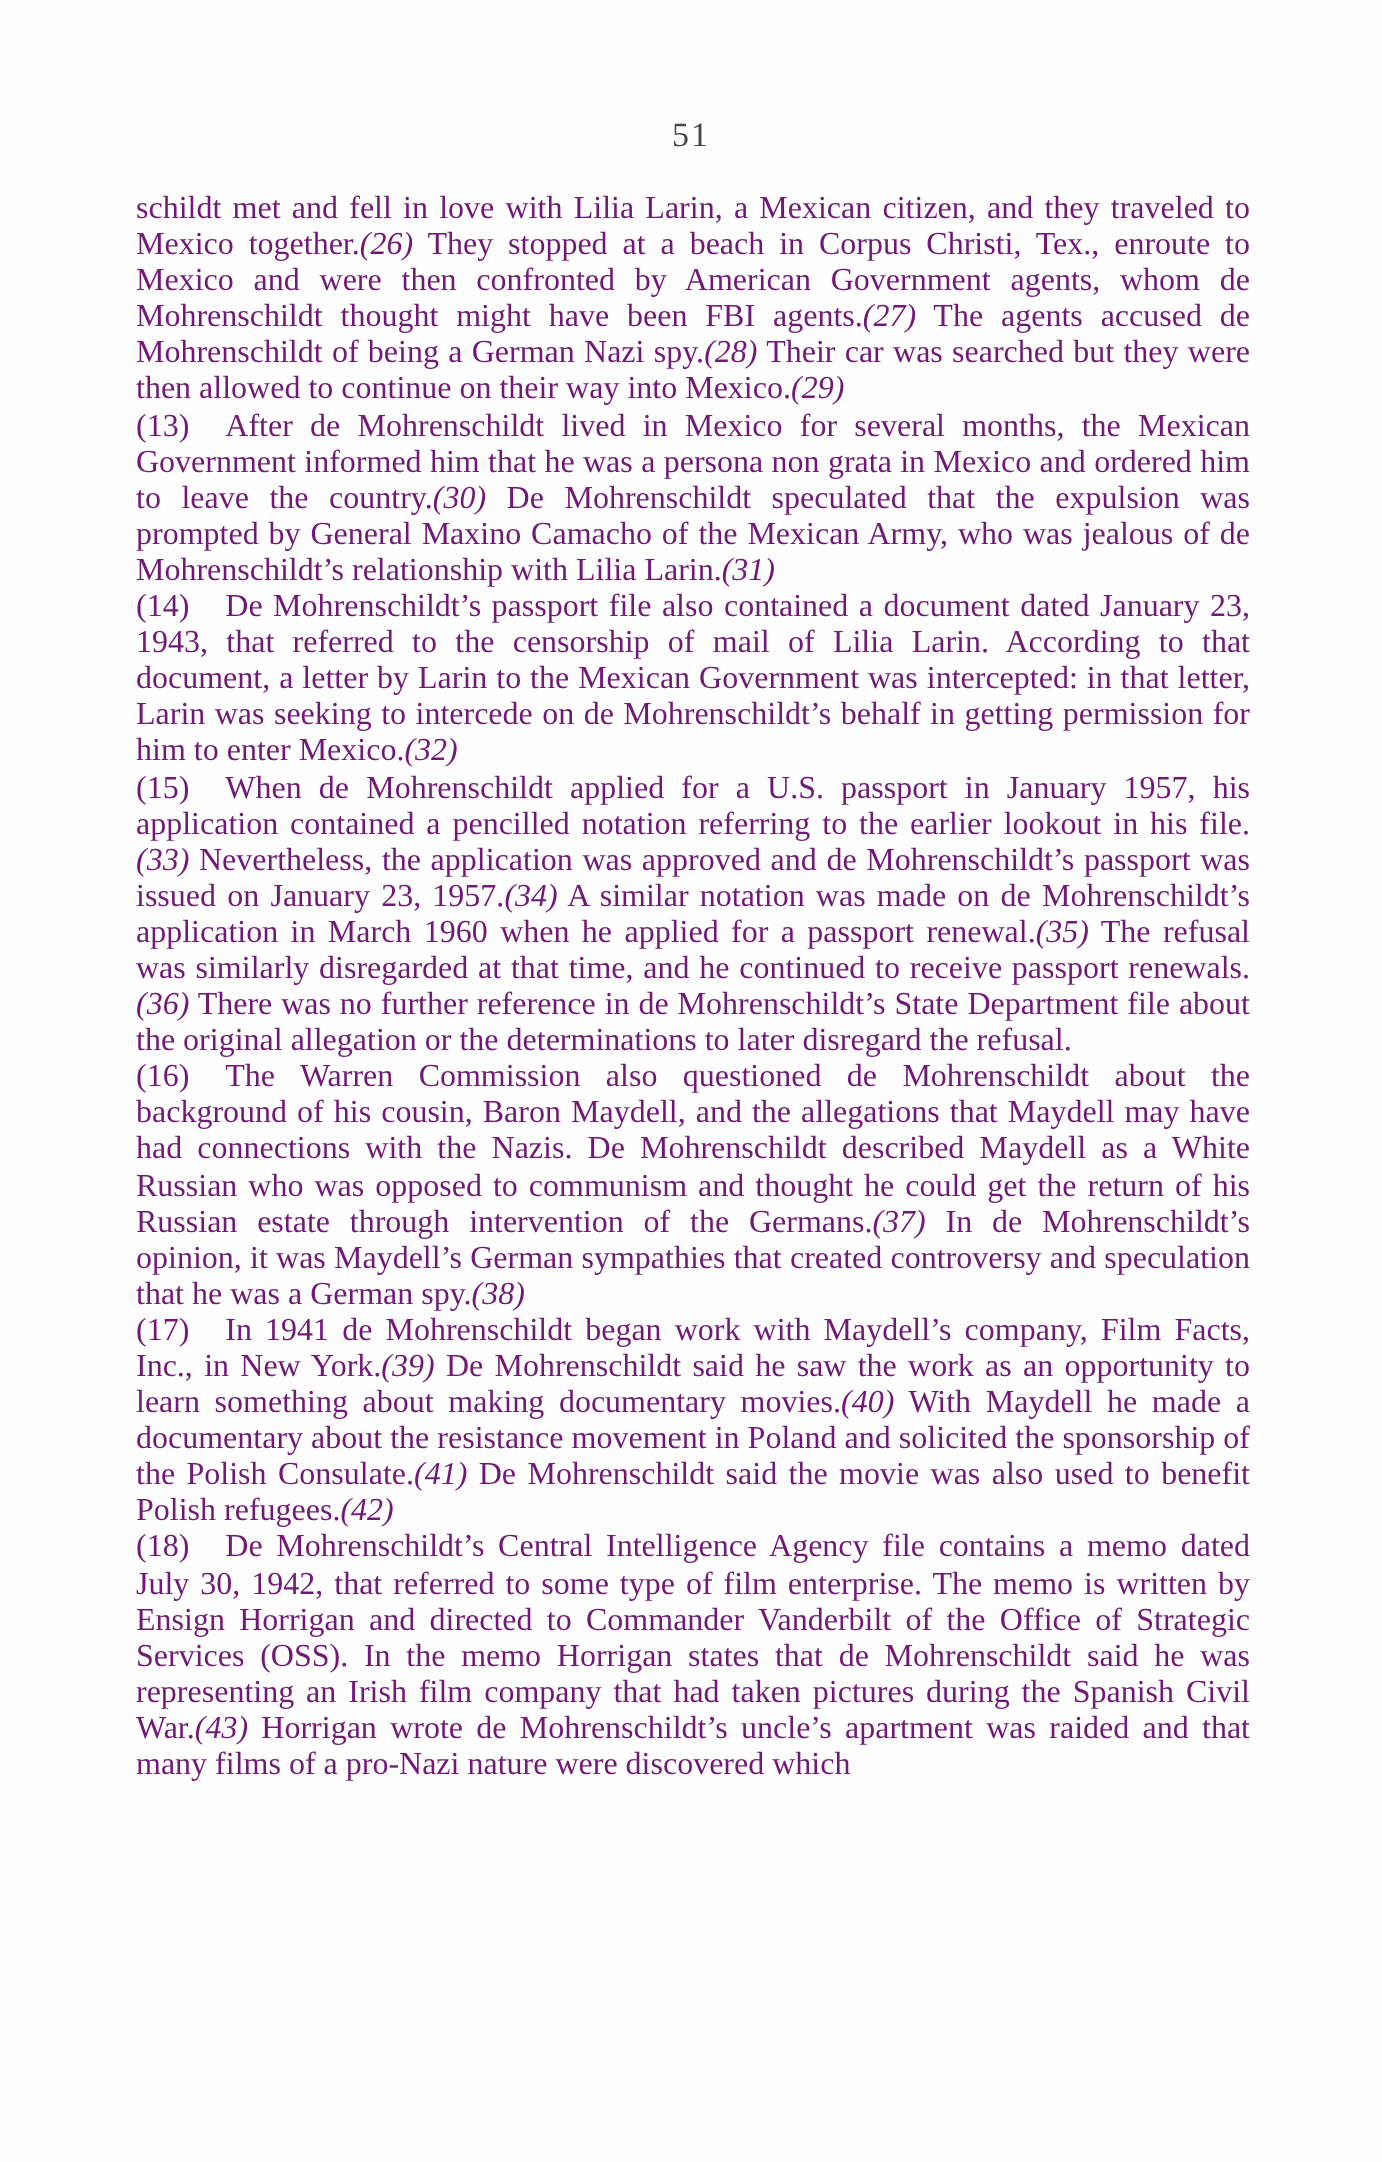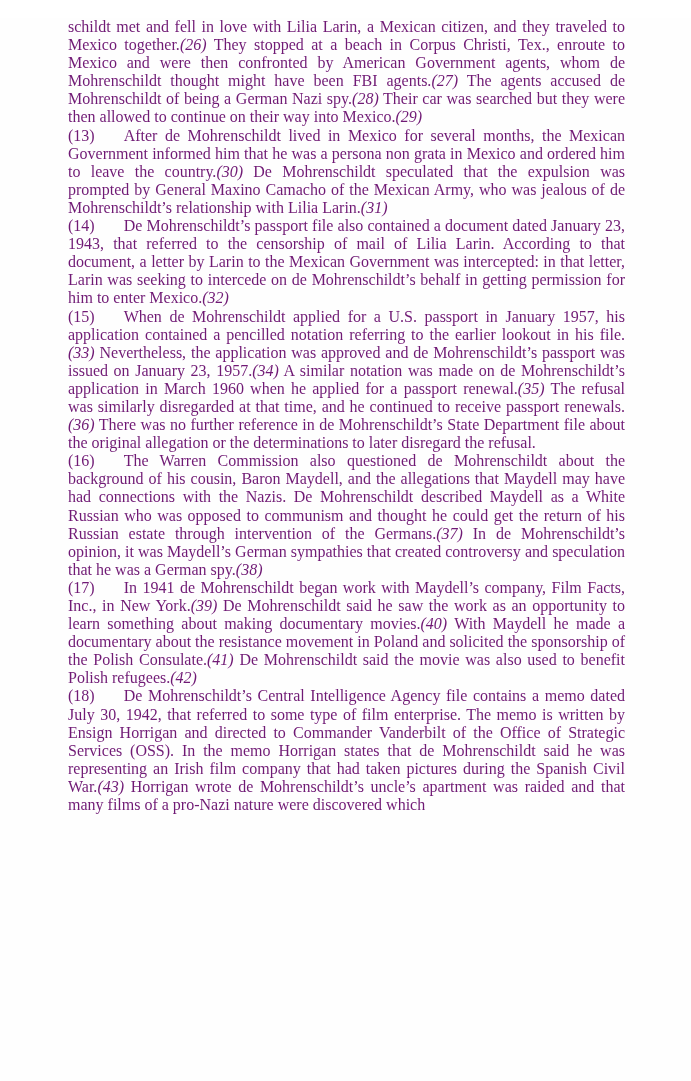--- a/index.html
+++ b/index.html
@@ -36,30 +36,31 @@
     line-height: 18.1px;
     color: #701a75;
     text-rendering: optimizeLegibility;
   }
   .page-body p.para {
     margin: 0;
     padding: 0;
   }
   .pnum {
     display: inline-block;
-    margin-right: 29px;
+    margin-right: 18px;
   }
   .cite {
     font-style: italic;
   }
 </style>
 </head>
 <body>
 
 <div class="scan-page">
+  <div class="page-number">51</div>
   <div class="page-body">
       <p class="para">schildt met and fell in love with Lilia Larin, a Mexican citizen, and they traveled to Mexico together.<span class="cite">(26)</span> They stopped at a beach in Corpus Christi, Tex., enroute to Mexico and were then confronted by American Government agents, whom de Mohrenschildt thought might have been FBI agents.<span class="cite">(27)</span> The agents accused de Mohrenschildt of being a German Nazi spy.<span class="cite">(28)</span> Their car was searched but they were then allowed to continue on their way into Mexico.<span class="cite">(29)</span></p>
       <p class="para"><span class="pnum">(13)</span>After de Mohrenschildt lived in Mexico for several months, the Mexican Government informed him that he was a persona non grata in Mexico and ordered him to leave the country.<span class="cite">(30)</span> De Mohrenschildt speculated that the expulsion was prompted by General Maxino Camacho of the Mexican Army, who was jealous of de Mohrenschildt’s relationship with Lilia Larin.<span class="cite">(31)</span></p>
       <p class="para"><span class="pnum">(14)</span>De Mohrenschildt’s passport file also contained a document dated January 23, 1943, that referred to the censorship of mail of Lilia Larin. According to that document, a letter by Larin  to the Mexican Government was intercepted: in that letter, Larin was seeking to intercede on de Mohrenschildt’s behalf in getting permission for him to enter Mexico.<span class="cite">(32)</span></p>
       <p class="para"><span class="pnum">(15)</span>When de Mohrenschildt applied for a U.S. passport in January 1957, his application contained a pencilled notation referring to the earlier lookout in his file.<span class="cite">(33)</span> Nevertheless, the application was approved and de Mohrenschildt’s passport was issued on January 23, 1957.<span class="cite">(34)</span> A similar notation was made on de Mohrenschildt’s application in March 1960 when he applied for a passport renewal.<span class="cite">(35)</span> The refusal was similarly disregarded at that time, and he continued to receive passport renewals.<span class="cite">(36)</span> There was no further reference in de Mohrenschildt’s State Department file about the original allegation or the determinations to later disregard the refusal.</p>
       <p class="para"><span class="pnum">(16)</span>The Warren Commission also questioned de Mohrenschildt about the background of his cousin, Baron Maydell, and the allegations that Maydell may have had connections with the Nazis. De Mohrenschildt described Maydell as a White Russian who was opposed to communism and thought he could get the return of his Russian estate through intervention of the Germans.<span class="cite">(37)</span> In de Mohrenschildt’s opinion, it was Maydell’s German sympathies that created controversy and speculation that he was a German spy.<span class="cite">(38)</span></p>
       <p class="para"><span class="pnum">(17)</span>In 1941 de Mohrenschildt began work with Maydell’s company, Film Facts, Inc., in New York.<span class="cite">(39)</span> De Mohrenschildt said he saw the work as an opportunity to learn something about making documentary movies.<span class="cite">(40)</span> With Maydell he made a documentary about the resistance movement in Poland and solicited the sponsorship of the Polish Consulate.<span class="cite">(41)</span> De Mohrenschildt said the movie was also used to benefit Polish refugees.<span class="cite">(42)</span></p>
       <p class="para"><span class="pnum">(18)</span>De Mohrenschildt’s Central Intelligence Agency file contains a memo dated July 30, 1942, that referred to some type of film enterprise. The memo is written by Ensign Horrigan and directed to Commander Vanderbilt of the Office of Strategic Services (OSS). In the memo Horrigan states that de Mohrenschildt said he was representing an Irish film company that had taken pictures during the Spanish Civil War.<span class="cite">(43)</span> Horrigan wrote de Mohrenschildt’s uncle’s apartment was raided and that many films of a pro-Nazi nature were discovered which</p>
     </div>
 </div>

